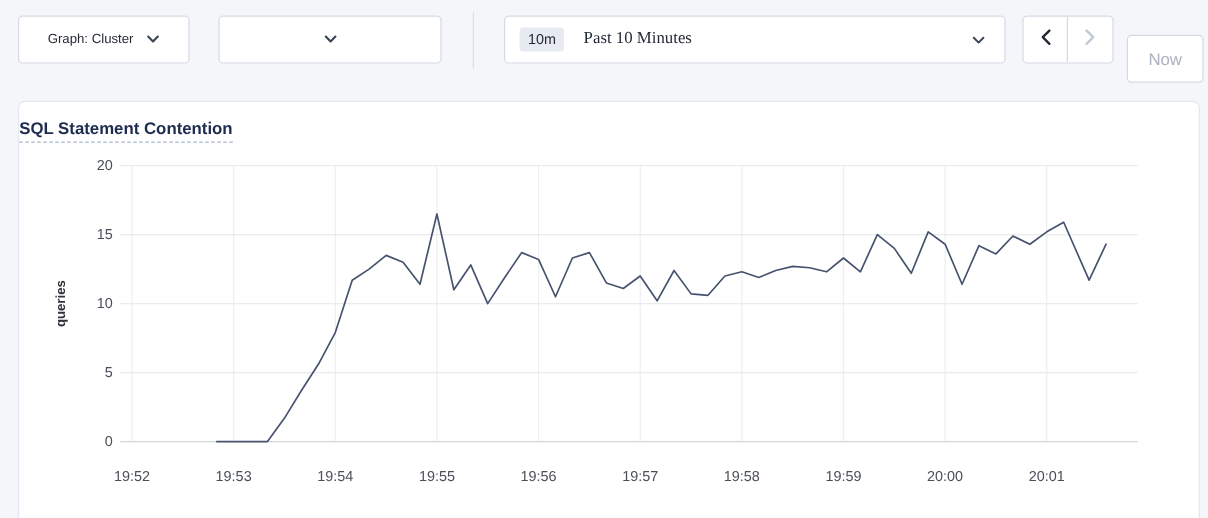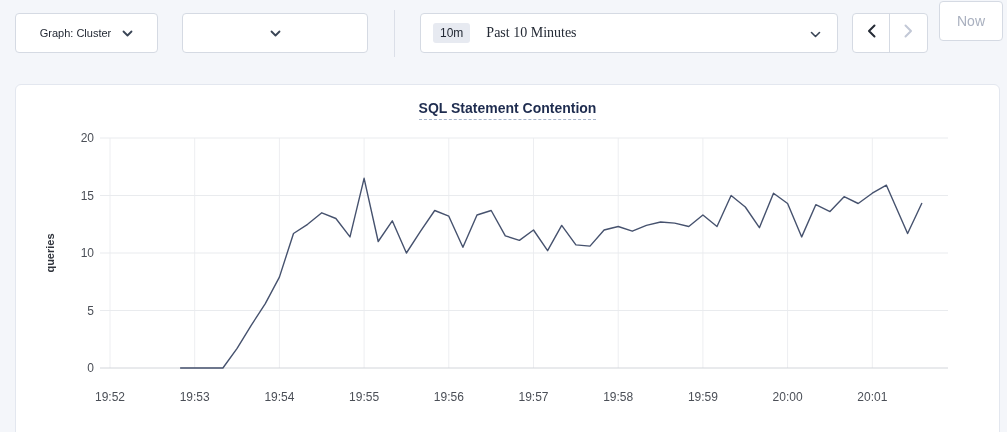--- a/index.html
+++ b/index.html
@@ -33,31 +33,31 @@
   }
   .time-label { font-size:14px; font-weight:500; margin-left:16px; flex:1;font-family:Liberation Serif, serif; }
   .arrow-group {
     position:absolute; left:852px; top:13px; width:76px; height:40px;
     background:#fff; border:1px solid #d5dae3; border-radius:4px;
     display:flex; overflow:hidden;
   }
   .arrow-cell { width:50%; display:flex; align-items:center; justify-content:center; cursor:pointer; }
   .arrow-cell.prev { border-right:1px solid #d5dae3; }
   .btn-now {
-    position:absolute; left:939px; top:1px; width:64px; height:40px;
+    position:absolute; left:939px; top:29px; width:64px; height:40px;
     background:#fff; border:1px solid #d5dae3; border-radius:4px;
     font-size:14px; font-weight:500; color:#a9b0bf;
     display:flex; align-items:center; justify-content:center;
   }
   
   .panel {
     position:absolute; left:15px; top:84px; width:985px; height:360px;
     background:#fff; border:1px solid #e3e7ef; border-radius:6px;
   }
-  .chart-title-row { position:relative; text-align:center; margin-top:14px; height:22px; z-index:2; }
+  .chart-title-row { position:relative; text-align:left; margin-top:14px; height:22px; z-index:2; }
   .chart-title {
     display:inline-block; font-size:14px; font-weight:700; color:#1e2c4f;
     border-bottom:1px dashed #a9b6cc; padding-bottom:3px; cursor:default;
   }
   #chart-svg { position:absolute; left:0; top:0; width:983px; height:340px; }
 </style>
 </head>
 <body>
 
 <div class="toolbar">

